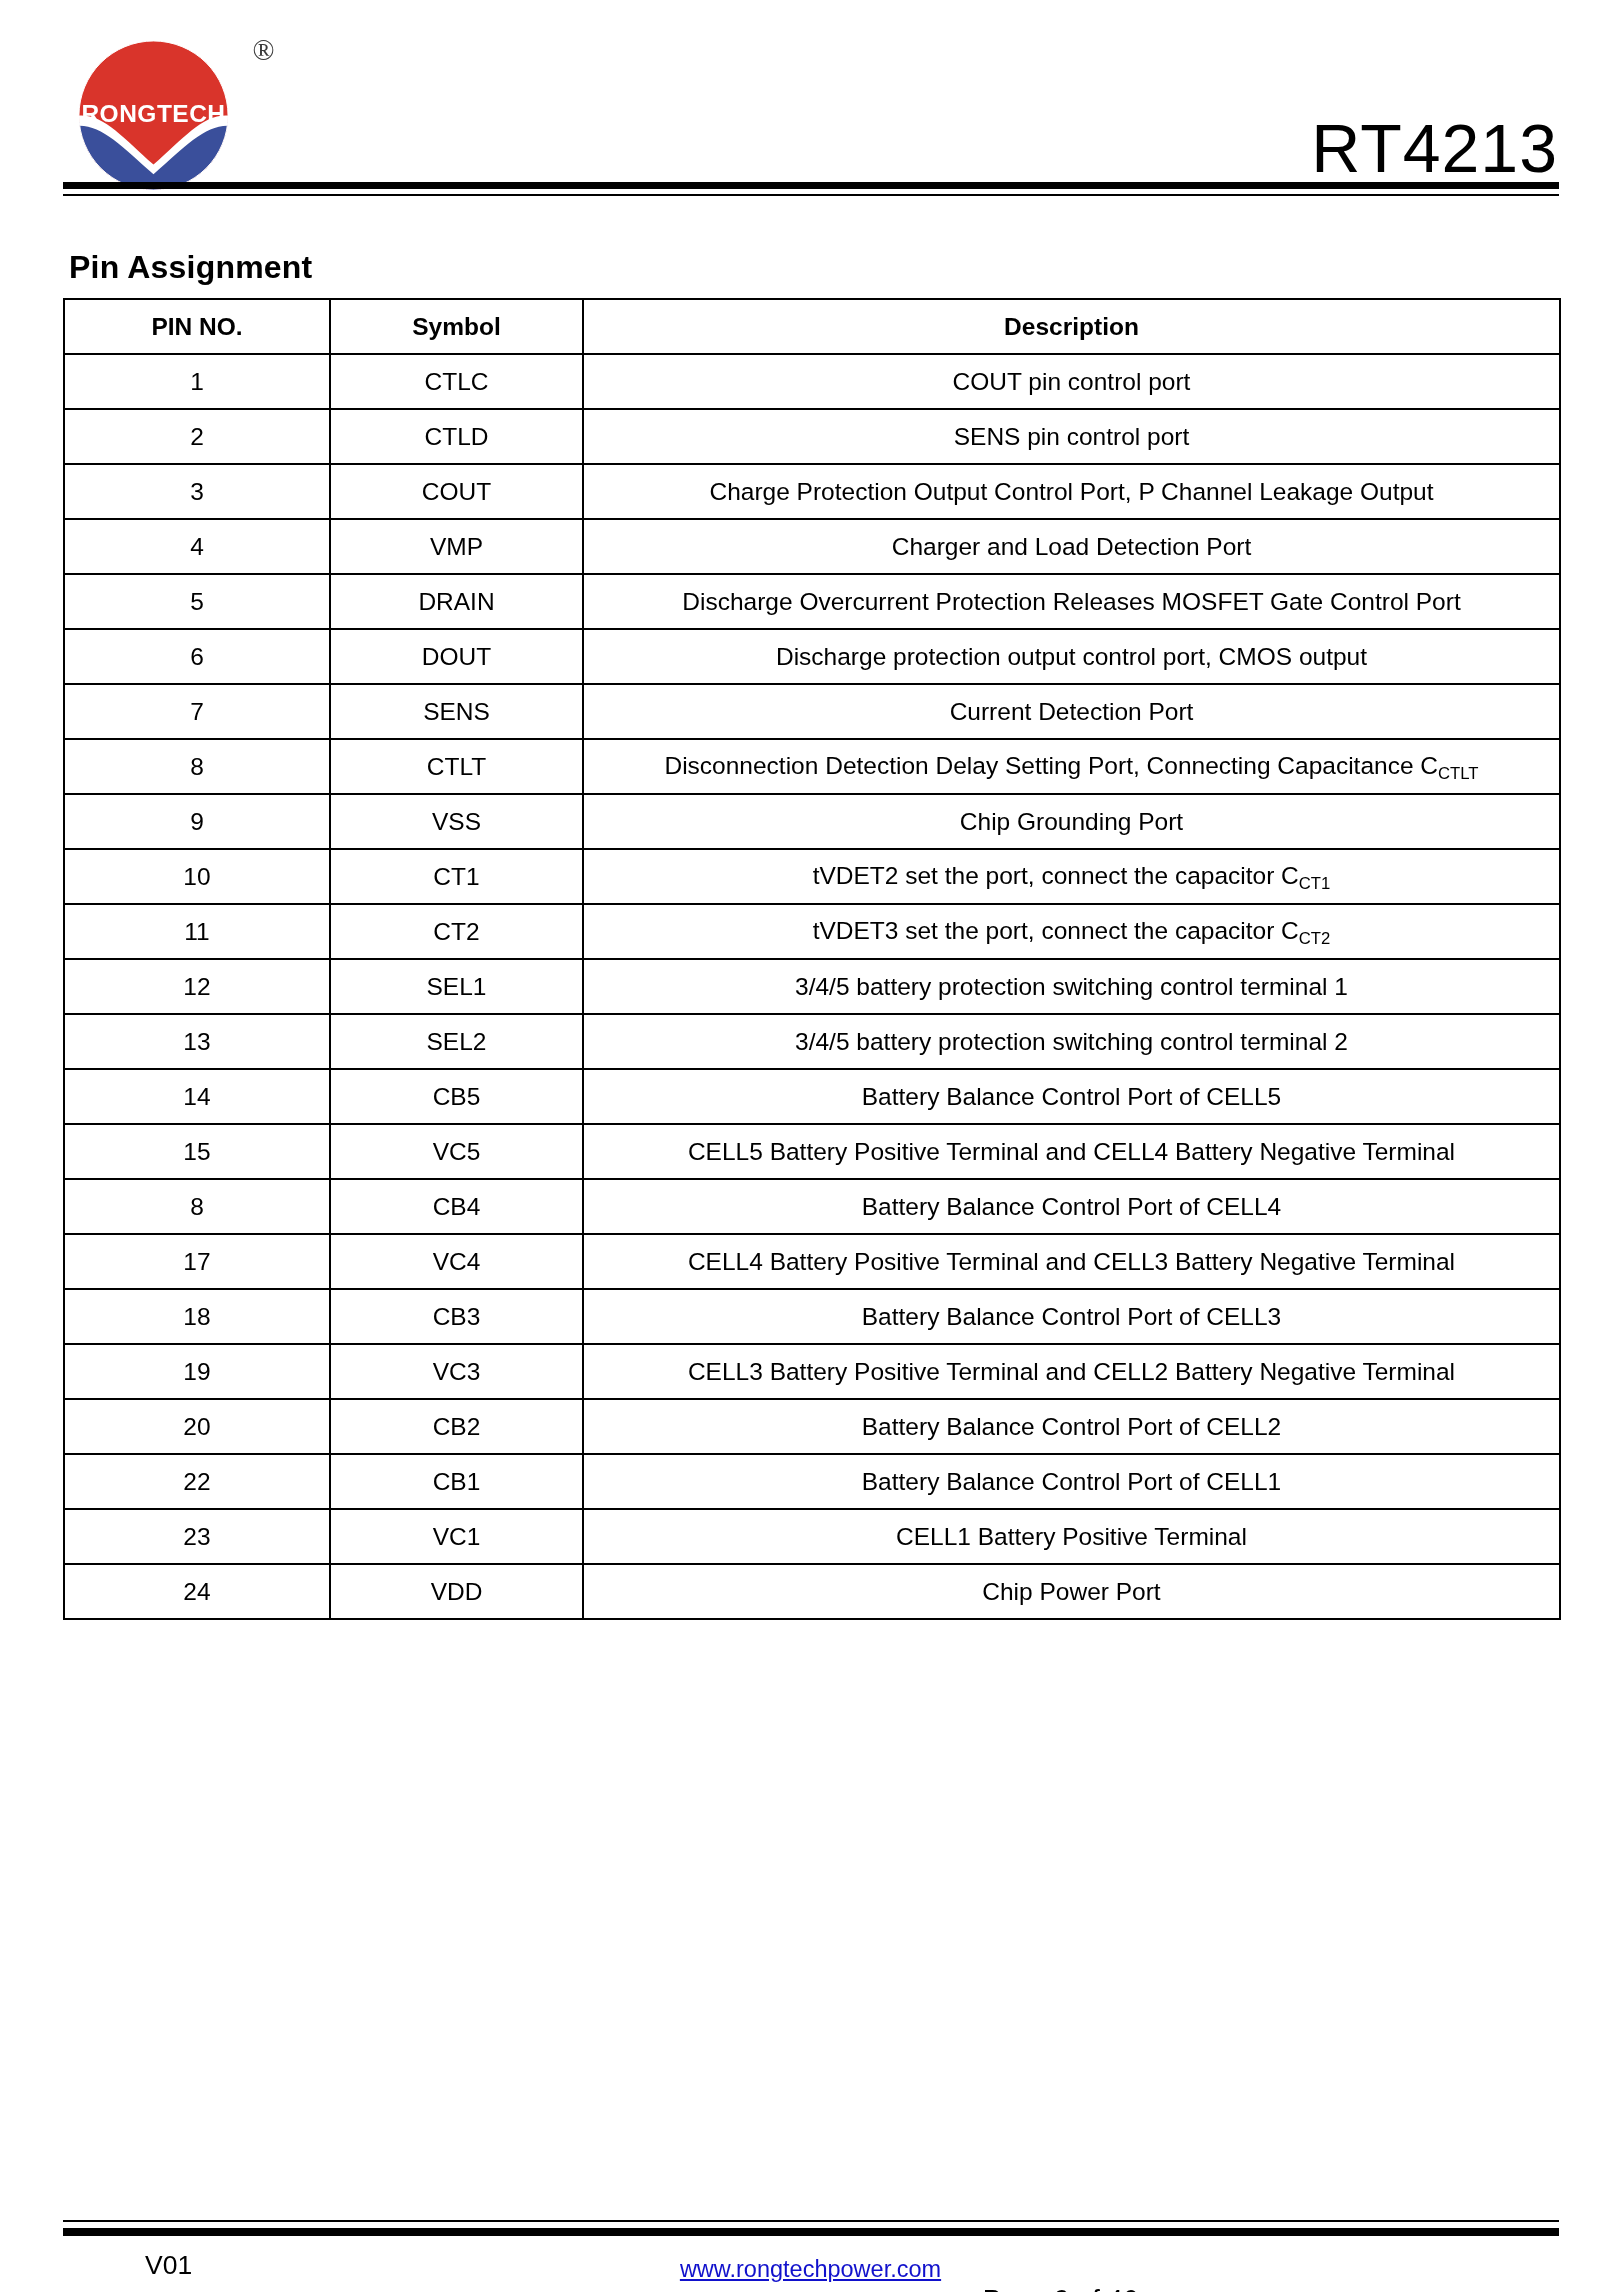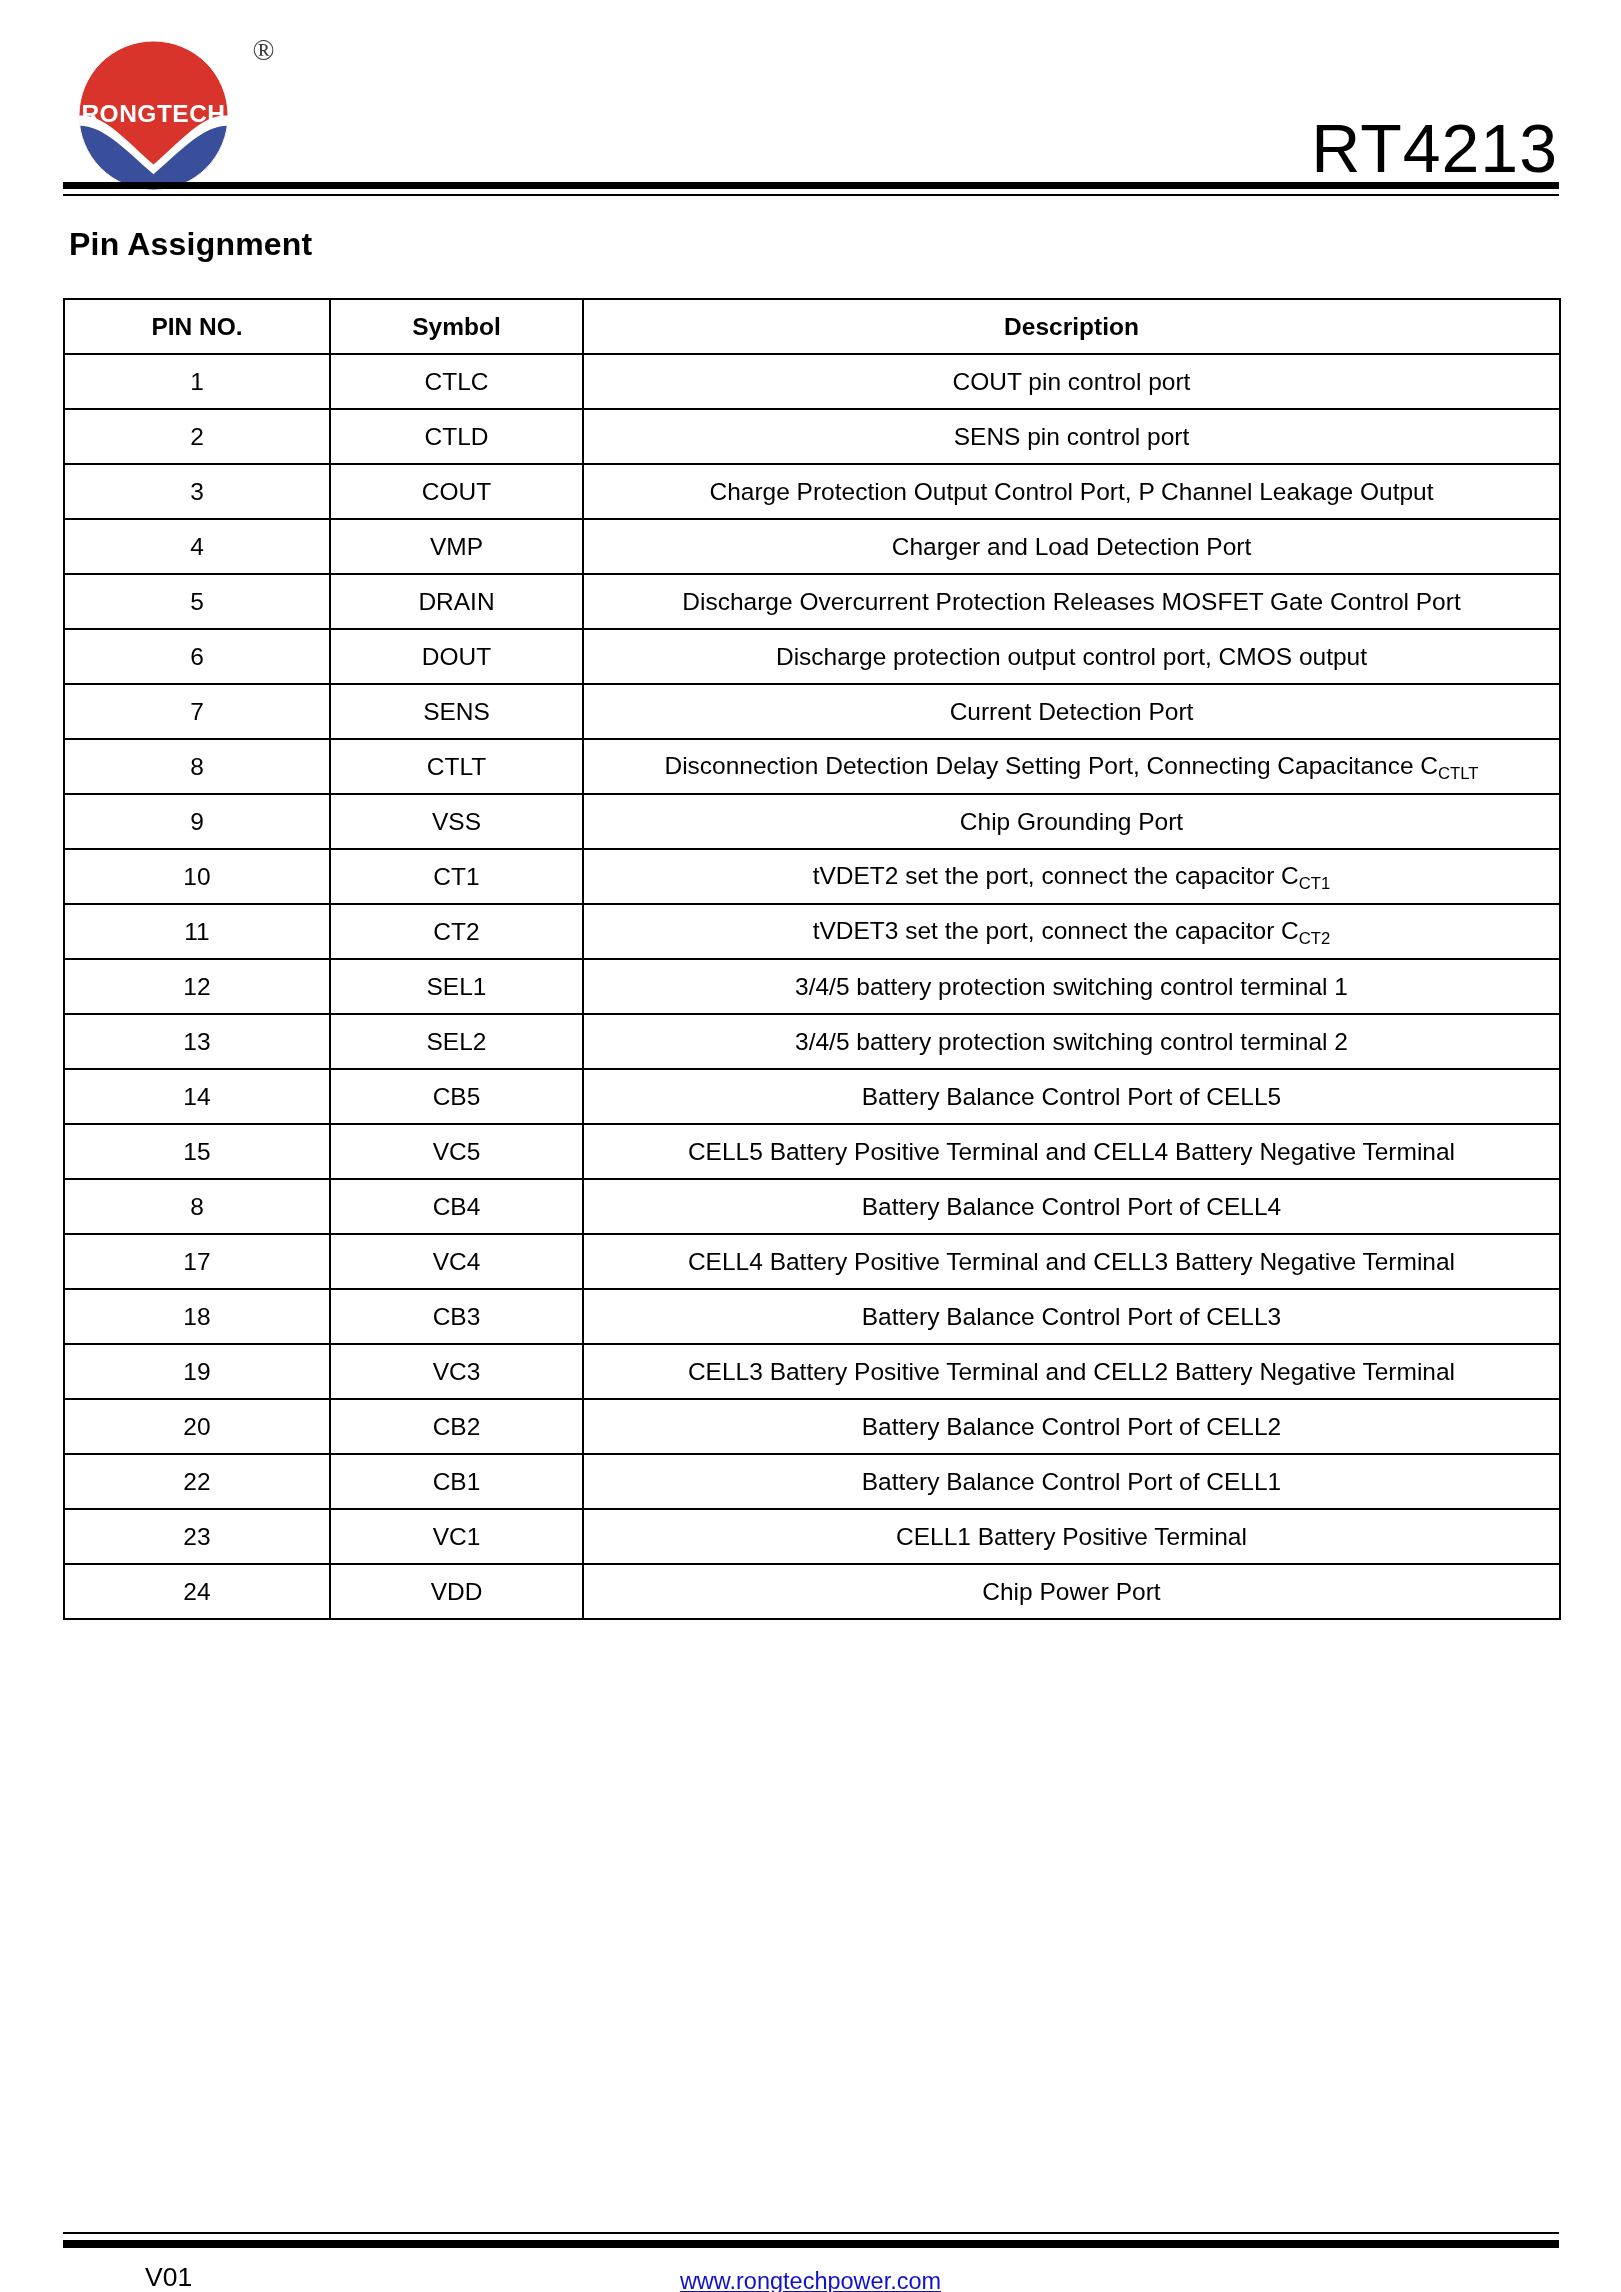--- a/index.html
+++ b/index.html
@@ -88,21 +88,21 @@
     top: 194px;
     width: 1496px;
     height: 2px;
     background: #000000;
   }
 
   
   .section-title {
     position: absolute;
     left: 69px;
-    top: 226px;
+    top: 249px;
     font-size: 32px;
     font-weight: bold;
     letter-spacing: 0.2px;
     text-align: center;
   }
 
   
   .pin-table {
     position: absolute;
     left: 63px;
@@ -142,21 +142,21 @@
     font-size: 16.7px;
     vertical-align: baseline;
     position: relative;
     top: 5.9px;
   }
 
   
   .footer {
     position: absolute;
     left: 0;
-    bottom: 0;
+    bottom: 12px;
     width: 1307px;
     height: 147px;
   }
 
   .foot-rule-thin {
     position: absolute;
     left: 63px;
     top: 86px;
     width: 1496px;
     height: 2px;

